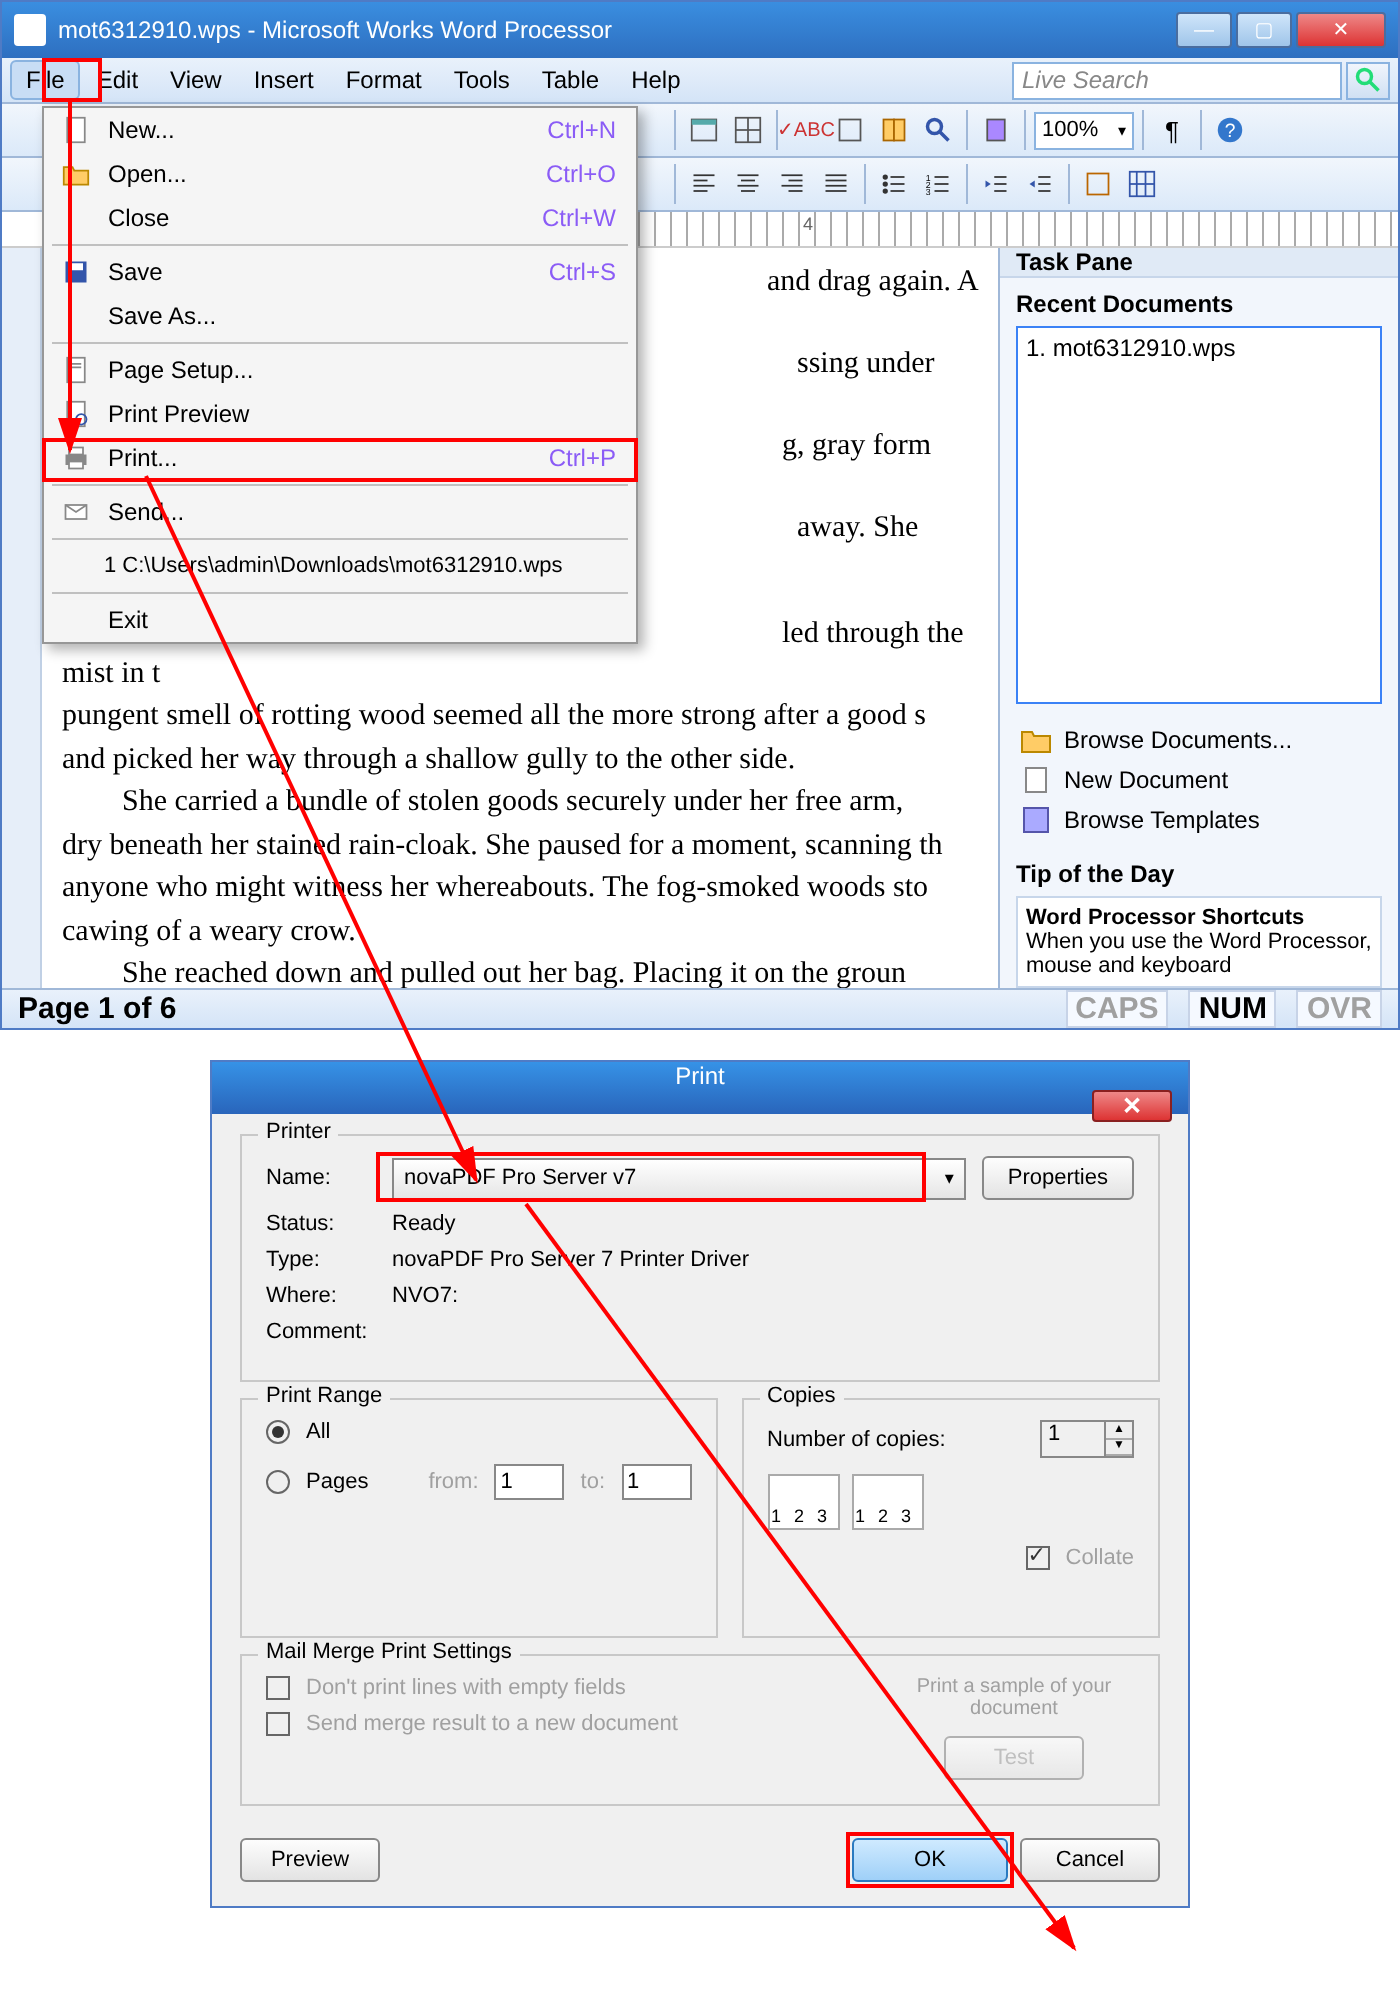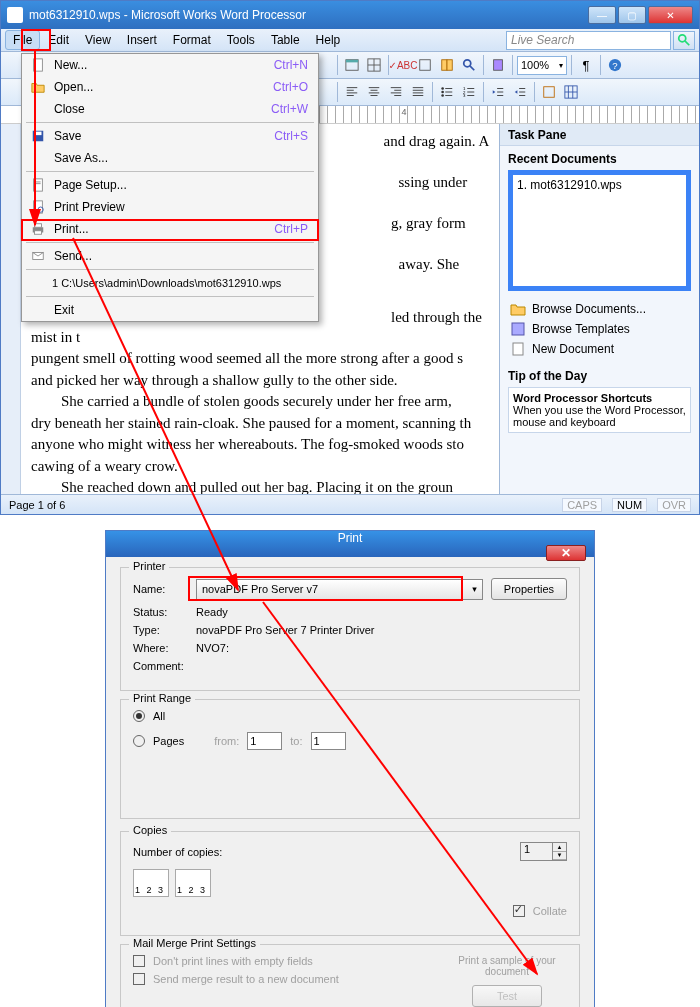--- a/index.html
+++ b/index.html
@@ -33,27 +33,27 @@
 .content-row { display: flex; height: 370px; position: relative; }
 .left-spine { width: 20px; background:#e6eef9; border-right:1px solid #c0d0e5; }
 .doc-area { flex:1; background:#fff; padding: 8px 10px; overflow:hidden; position:relative; font-family: Georgia, "Times New Roman", serif; font-size: 15px; line-height:1.3; color:#000; }
 .doc-area p { margin-bottom: 2px; }
 .doc-area .indent { text-indent: 30px; }
 
 .task-pane { width: 200px; background:#f2f6fc; border-left:1px solid #a0b8d8; display:flex; flex-direction:column; }
 .task-pane .tp-head { height: 22px; background:#e0eaf6; border-bottom:1px solid #c7d6ea; display:flex; align-items:center; padding:0 8px; font-weight:bold; font-size:12px; }
 .task-pane .tp-sec { padding: 4px 8px; }
 .task-pane .tp-sec-title { font-weight:bold; font-size:12px; margin:2px 0 4px; }
-.recent-list { background:#fff; border:5px solid #3b82f6; height: 121px; padding: 2px 4px; font-size:12px; }
+.recent-list { background:#fff; border:1px solid #3b82f6; height: 189px; padding: 2px 4px; font-size:12px; }
 .recent-item { padding:1px 0; }
 .tp-link { display:flex; align-items:center; gap:6px; padding:3px 2px; font-size:12px; }
 .tp-link .ic { width:16px; height:14px; display:inline-block; }
 .tip-box { background:#fff; border:1px solid #c7d6ea; padding:4px; font-size:11px; margin-top:2px; }
 
-.statusbar { height: 20px; background: linear-gradient(to bottom,#e9f1fb,#d4e4f7); border-top:1px solid #a0b8d8; display:flex; align-items:center; padding:0 8px; font-size:11px; }
+.statusbar { height: 20px; background: linear-gradient(to bottom,#e9f1fb,#d4e4f7); border-top:1px solid #a0b8d8; display:flex; align-items:center; padding:0 8px; font-size:15px;font-weight:bold; }
 .statusbar .right { margin-left:auto; display:flex; gap:10px; }
 .statusbar .box { border:1px solid #c7d3e7; padding:0 4px; background:#f5f9ff;}
 
 
 .file-menu { position: absolute; left: 20px; top: 52px; width: 298px; background:#f5f5f5; border:1px solid #979797; box-shadow: 3px 3px 6px rgba(0,0,0,0.3); z-index:50; }
 .file-menu .mi { display:flex; align-items:center; height: 22px; padding: 0 10px 0 6px; font-size:12px; }
 .file-menu .mi .mic { width: 20px; height:16px; margin-right:6px; display:flex; align-items:center; justify-content:center; }
 .file-menu .mi .lbl { flex:1; }
 .file-menu .mi .sc { color:#8b5cf6; }
 .file-menu .msep { height:1px; background:#c0c0c0; margin:2px 4px; }
@@ -70,21 +70,21 @@
 .print-dialog .body { padding: 10px 14px; display:flex; flex-direction:column; gap:8px; }
 .gbox { border:1px solid #c8c8c8; padding: 10px 12px 12px; position:relative; }
 .gbox .legend { position:absolute; top:-8px; left:8px; background:#f0f0f0; padding:0 4px; font-size:11px; }
 .row { display:flex; align-items:center; gap:8px; margin-bottom:6px; }
 .row .lab { width:55px; }
 .row .val { }
 .printer-select { flex:1; height:21px; border:1px solid #888; background:linear-gradient(to bottom,#fff,#e5e5e5); display:flex; align-items:center; padding:0 5px; font-size:11px; position:relative; }
 .printer-select::after { content:"▾"; position:absolute; right:5px; font-size:9px; }
 .btn { height:22px; padding:0 12px; border:1px solid #888; background:linear-gradient(to bottom,#fdfdfd,#e3e3e3); border-radius:3px; font-size:11px; display:inline-flex; align-items:center; justify-content:center; min-width:70px; }
 .btn.primary { border:1px solid #2a7ac0; background:linear-gradient(to bottom,#cfeaff,#9fd0f8); }
-.twocol { display:flex; gap:12px;flex-direction:column; }
+.twocol { display:flex; gap:12px; }
 .twocol > .gbox { flex:1; }
 .radio { width:12px; height:12px; border:1px solid #666; border-radius:50%; display:inline-block; position:relative; }
 .radio.checked::after { content:""; position:absolute; inset:2px; background:#333; border-radius:50%; }
 .chk { width:12px; height:12px; border:1px solid #666; display:inline-block; position:relative; }
 .chk.checked::after { content:"✓"; position:absolute; left:0; top:-3px; font-size:11px; color:#333; }
 .num-input { width:35px; height:18px; border:1px solid #888; padding:0 2px; font-size:11px; }
 .spin { width:47px; height:19px; border:1px solid #888; display:flex; }
 .spin .v { flex:1; padding:0 3px; }
 .spin .arrs { width:14px; border-left:1px solid #888; display:flex; flex-direction:column; }
 .spin .arrs div { flex:1; font-size:6px; display:flex; align-items:center; justify-content:center; background:#eee; border-bottom:1px solid #aaa;}
@@ -316,29 +316,29 @@
       </div>
       <div class="tp-sec">
         <div class="tp-link">
           <span class="ic"><svg viewBox="0 0 16 14" width="16" height="14">
                 <path d="M1 3h5l1 2h8v8H1z" fill="#fc6" stroke="#b80"></path>
               </svg></span>
           <span>Browse Documents...</span>
         </div>
         <div class="tp-link">
           <span class="ic"><svg viewBox="0 0 16 14" width="16" height="14">
+                <rect x="3" y="1" width="10" height="12" fill="#fff" stroke="#888"></rect>
+              </svg></span>
+          <span>New Document</span>
+        </div>
+        <div class="tp-link">
+          <span class="ic"><svg viewBox="0 0 16 14" width="16" height="14">
                 <rect x="2" y="1" width="12" height="12" fill="#aaf" stroke="#55a"></rect>
               </svg></span>
           <span>Browse Templates</span>
-        </div>
-        <div class="tp-link">
-          <span class="ic"><svg viewBox="0 0 16 14" width="16" height="14">
-                <rect x="3" y="1" width="10" height="12" fill="#fff" stroke="#888"></rect>
-              </svg></span>
-          <span>New Document</span>
         </div>
       </div>
       <div class="tp-sec">
         <div class="tp-sec-title">Tip of the Day</div>
         <div class="tip-box">
           <b>Word Processor Shortcuts</b><br>
           <span>When you use the Word Processor, mouse and keyboard</span>
         </div>
       </div>
     </div>

